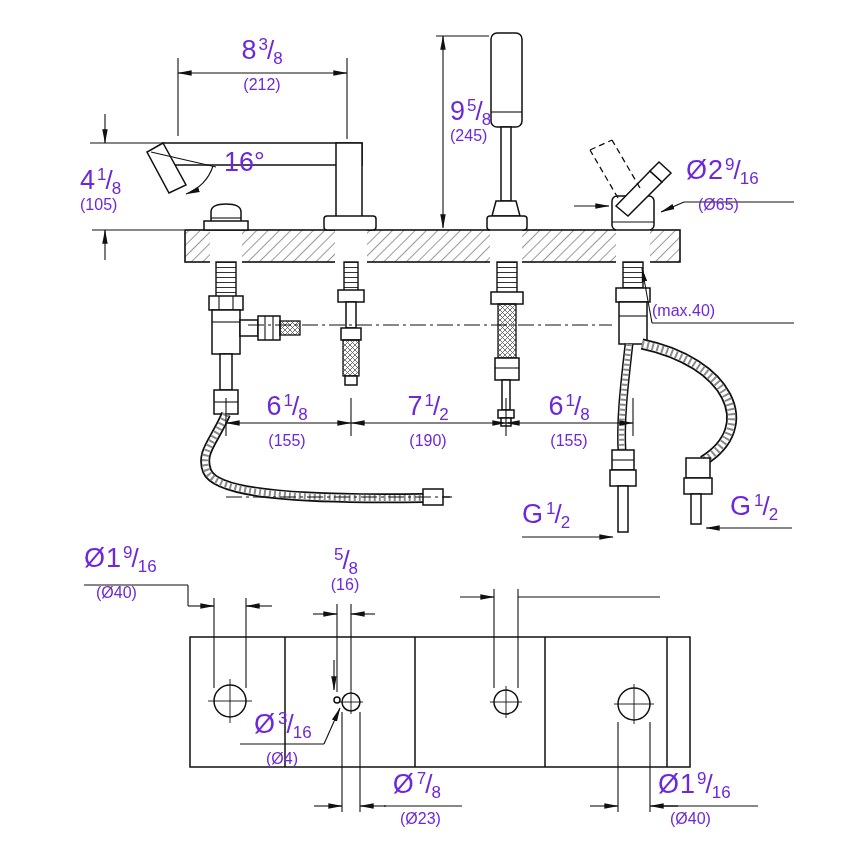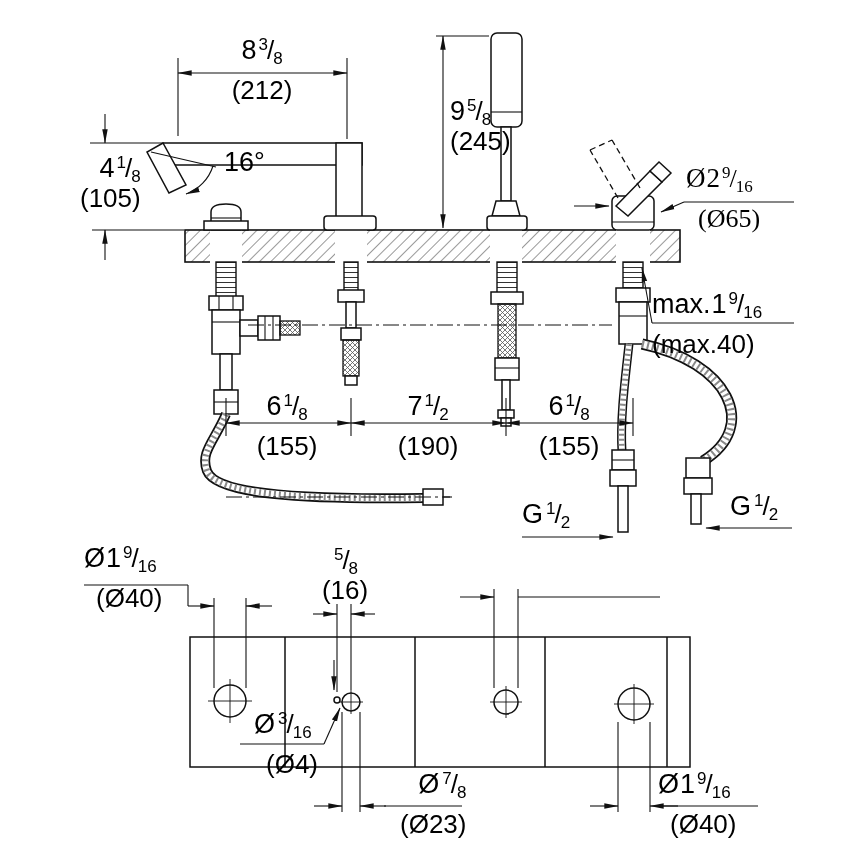--- a/index.html
+++ b/index.html
@@ -1,27 +1,27 @@
 <!DOCTYPE html>
 <html><head>
 <meta charset="utf-8">
 <style>
   html,body{margin:0;padding:0;background:#fff;}
   .page{position:relative;width:868px;height:868px;background:#ffffff;overflow:hidden;
-        font-family:"Liberation Sans", sans-serif;color:#000000;}
+        font-family:"Liberation Sans", sans-serif;color:#6d28d9;}
   svg.draw{position:absolute;left:0;top:0;}
   .lbl{position:absolute;white-space:nowrap;line-height:1.05;}
   .ctr{transform:translateX(-50%);text-align:center;}
   .in{font-size:27px;}
   .in .pre{margin-right:1px;}
   .in .fr{margin-left:2px;}
   .in sup{font-size:17px;vertical-align:baseline;position:relative;top:-9px;}
   .in sub{font-size:17px;vertical-align:baseline;position:relative;top:5px;}
   .in .sl{font-size:26px;margin:0 -1px;}
-  .mm{font-size:26px;margin-top:3px;}
+  .mm{font-size:16px;margin-top:3px;}
   .gap .mm{margin-top:13px;}
   .ind{padding-left:12px;}
   
   .sw{stroke:#111;fill:#fff;stroke-width:1.5;}
   .s{stroke:#111;fill:none;stroke-width:1.5;}
   .thin{stroke:#111;stroke-width:1.1;fill:none;}
   .cl{stroke:#111;stroke-width:0.9;fill:none;}
   .dd{stroke:#111;stroke-width:1;fill:none;stroke-dasharray:16 4 3 4;}
   .dash{stroke:#111;stroke-width:1.3;fill:none;stroke-dasharray:6 4;}
   .h3a{stroke:#111;stroke-width:10;fill:none;}
@@ -257,32 +257,31 @@
 
 <div class="lbl" style="left:450px;top:97px;">
   <div class="in"><span class="wh">9</span><span class="fr"><sup>5</sup><span class="sl">/</span><sub>8</sub></span></div>
   <div class="mm">(245)</div>
 </div>
 
 <div class="lbl" style="left:224px;top:148px;">
   <div class="in"><span>16°</span></div>
 </div>
 
-<div class="lbl" style="left:80px;top:154px;text-align:right;">
+<div class="lbl" style="left:80px;top:166px;">
   <div class="in"><span class="wh">4</span><span class="fr"><sup>1</sup><span class="sl">/</span><sub>8</sub></span></div>
   <div class="mm">(105)</div>
 </div>
 
-<div class="lbl gap" style="left:686px;top:164px;font-family:Liberation Serif, serif;">
+<div class="lbl gap" style="left:686px;top:156px;">
   <div class="in"><span class="pre">Ø</span><span class="wh">2</span><span class="fr"><sup>9</sup><span class="sl">/</span><sub>16</sub></span></div>
   <div class="mm ind">(Ø65)</div>
 </div>
 
 <div class="lbl gap" style="left:652px;top:290px;">
-  <div class="in"><span class="pre">max.</span><span class="wh">1</span><span class="fr"><sup>9</sup><span class="sl">/</span><sub>16</sub></span></div>
   <div class="mm">(max.40)</div>
 </div>
 
 <div class="lbl ctr gap" style="left:287px;top:392px;">
   <div class="in"><span class="wh">6</span><span class="fr"><sup>1</sup><span class="sl">/</span><sub>8</sub></span></div>
   <div class="mm">(155)</div>
 </div>
 
 <div class="lbl ctr gap" style="left:428px;top:392px;">
   <div class="in"><span class="wh">7</span><span class="fr"><sup>1</sup><span class="sl">/</span><sub>2</sub></span></div>

